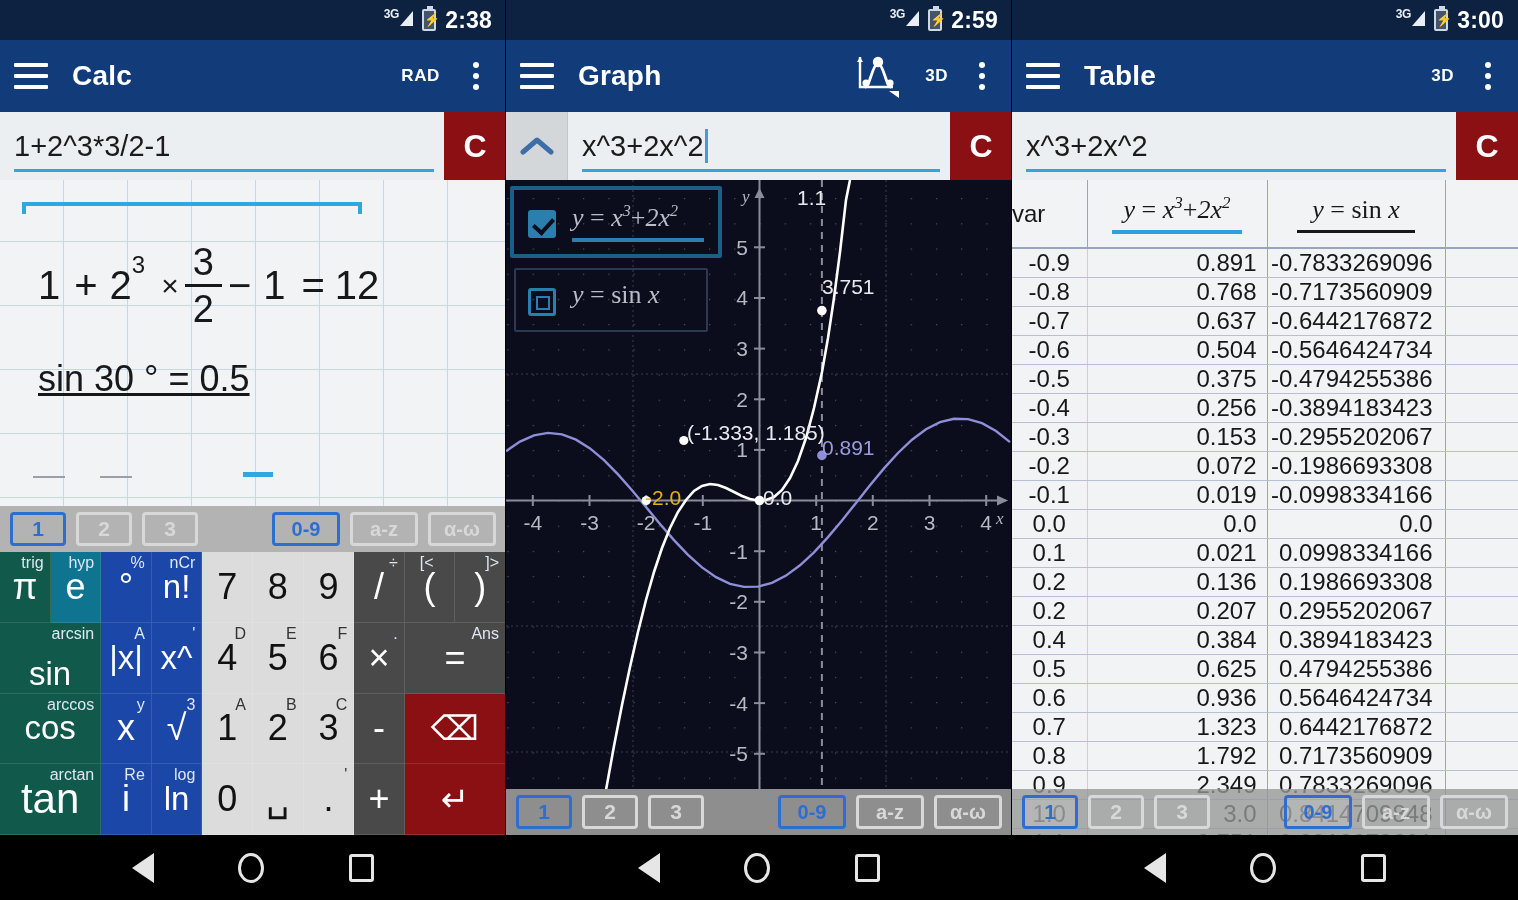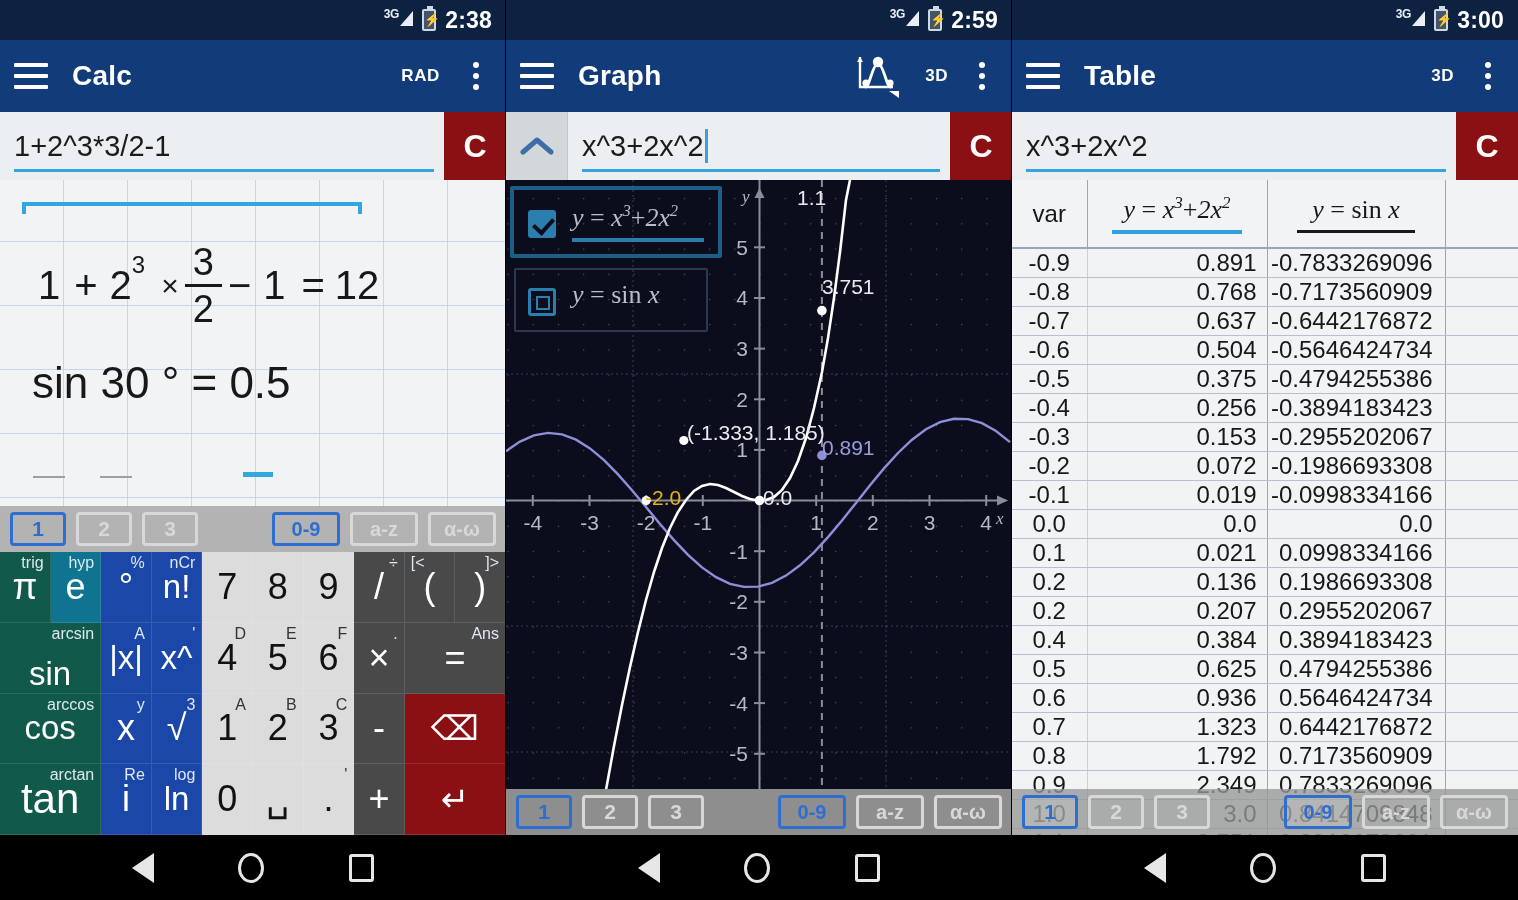--- a/index.html
+++ b/index.html
@@ -108,21 +108,21 @@
   .sw.wide { width: 68px; font-size:20px;}
   .sw.active { border-color:#2f6ed1; color:#2f6ed1; }
   .spacer { flex: 1; }
 
   
   .keypad { position:absolute; left:0; right:0; bottom:65px; height:283px; display:grid;
     grid-template-columns: repeat(8, 1fr); grid-template-rows: repeat(4, 1fr); }
   .key { position:relative; display:flex; align-items:center; justify-content:center;
          font-size:36px; color:#fff; border-right:1px solid rgba(255,255,255,.12);
          border-bottom:1px solid rgba(255,255,255,.12); }
-  .key .alt { position:absolute; top:2px; right:6px; font-size:16px; color:#dfe7f2; font-weight:normal; }
+  .key .alt { position:absolute; top:2px; right:6px; font-size:16px; color:#dfe7f2; font-weight:normal;margin-left:9px; }
   .key .alt.left { right:auto; left:6px; }
   .k-green { background:#10594b; }
   .k-teal  { background:#0e7490; }
   .k-blue  { background:#1b47a8; }
   .k-num   { background:#dcdcdc; color:#111; }
   .k-num .alt { color:#333; }
   .k-dark  { background:#494949; }
   .k-red   { background:#8a1013; }
 
   
@@ -154,21 +154,21 @@
   table.tbl th, table.tbl td { border-bottom:1px solid #b8bed4; font-size:24px; color:#16181a; height:27.3px; }
   table.tbl th { height:68px; border-bottom:2px solid #9aa4c0; font-weight:normal; }
   col.c-var { width: 75px; }
   col.c-f1  { width: 180px; }
   col.c-f2  { width: 178px; }
   col.c-e   { width: 73px; }
   td.var { text-align:center; border-right:1px solid #e9c4c4; }
   td.v   { text-align:right; padding-right:10px; border-right:1px solid #9aa4c0; }
   td.v2  { text-align:right; padding-right:12px; border-right:1px solid #9aa4c0; }
   td.blank { border-right:none; }
-  th.var-h { text-align:center; border-right:1px solid #9aa4c0; }
+  th.var-h { text-align:left; border-right:1px solid #9aa4c0; }
   th.f-h   { border-right:1px solid #9aa4c0; position:relative; }
   .mathlbl { font-family:"Liberation Serif", serif; font-style:italic; font-size:26px; white-space:nowrap;}
   .mathlbl .rm { font-style:normal; }
   .mathlbl sup { font-size:17px; }
   .hdr-ul { display:block; height:4px; margin:5px auto 0; }
 
   
   .navbar { position:absolute; bottom:0; left:0; width:1518px; height:65px; background:#000; display:flex; }
   .navgroup { width:506px; display:flex; align-items:center; justify-content:space-around; padding:0 90px; }
   .nav-back { width:0;height:0;border-top:15px solid transparent;border-bottom:15px solid transparent;border-right:22px solid #e6e6e6;}
@@ -251,21 +251,21 @@
         <span class="sel-bar" style="position:absolute; left:243px; top:292px;"></span>
 
         <span class="hl-line" style="left:22px; top:336px; width:340px;"></span>
         <span class="hl-tick" style="left:358px; top:326px; height:12px;"></span>
       </div>
 
       <div>
         <span class="gl-line" style="left:24px; top:350px; width:218px;"></span>
         <span class="gl-tick" style="left:24px; top:350px; height:9px;"></span>
         <span class="gl-tick" style="left:240px; top:350px; height:9px;"></span>
-        <div class="expr" style="position:absolute; left:32px; top:178px; font-size:44px;">sin 30 ° = 0.5</div>
+        <div class="expr" style="position:absolute; left:38px; top:178px; font-size:36px;text-decoration:underline;">sin 30 ° = 0.5</div>
         <span class="gl-line" style="left:24px; top:424px; width:218px;"></span>
         <span class="gl-tick" style="left:240px; top:416px; height:9px;"></span>
       </div>
     </div>
 
     <div class="switchstrip" style="bottom:348px;">
       <div class="sw active">1</div>
       <div class="sw">2</div>
       <div class="sw">3</div>
       <div class="spacer"></div>

